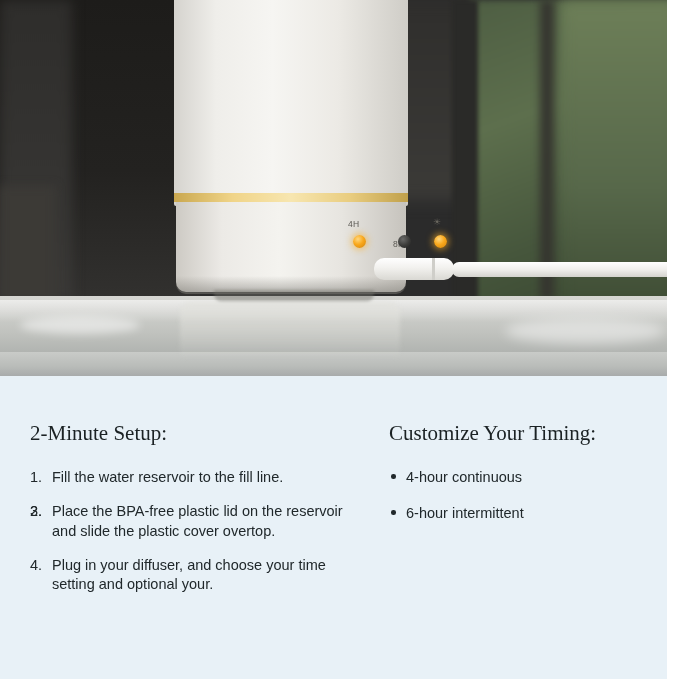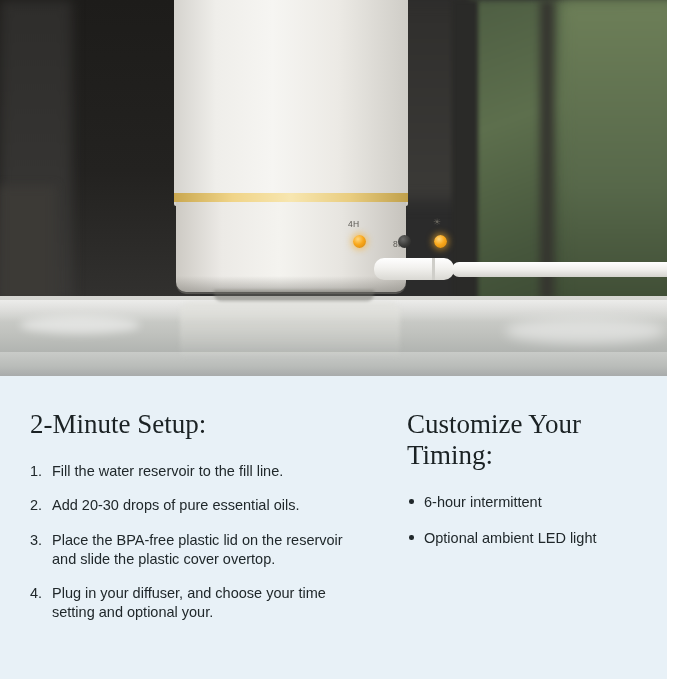--- a/index.html
+++ b/index.html
@@ -220,28 +220,28 @@
     width: 679px; height: 303px;
     background: #e8f1f7;
   }
   .col-left {
     position: absolute;
     left: 30px; top: 33px;
     width: 336px;
   }
   .col-right {
     position: absolute;
-    left: 407px; top: 33px;
+    left: 389px; top: 33px;
     width: 250px;
   }
   .col-title {
     font-family: "Liberation Serif", serif;
-    font-size: 27px;
+    font-size: 21px;
     color: #1b2224;
-    margin: 0 0 22px 0;
+    margin: 12px 0 22px 0;
     font-weight: 400;
   }
   ol.steps {
     margin: 0;
     padding: 0;
     list-style: none;
   }
   ol.steps li {
     position: relative;
     padding-left: 22px;
@@ -322,41 +322,40 @@
   <div id="panel">
     <div class="col-left">
       <h2 class="col-title">2-Minute Setup:</h2>
       <ol class="steps">
         <li>
           <span class="num">1.</span>
           <span>Fill the water reservoir to the fill line.</span>
         </li>
         <li>
           <span class="num">2.</span>
-          <span>Add 20-30 drops of pure essential oils.</span>
         </li>
         <li>
           <span class="num">3.</span>
           <span>Place the BPA-free plastic lid on the reservoir and slide the plastic cover overtop.</span>
         </li>
         <li>
           <span class="num">4.</span>
           <span>Plug in your diffuser, and choose your time setting and optional your.</span>
         </li>
       </ol>
     </div>
 
     <div class="col-right">
       <h2 class="col-title">Customize Your Timing:</h2>
       <ul class="bullets">
         <li>
           <span class="dot"></span>
+          <span>4-hour continuous</span>
+        </li>
+        <li>
+          <span class="dot"></span>
           <span>6-hour intermittent</span>
-        </li>
-        <li>
-          <span class="dot"></span>
-          <span>Optional ambient LED light</span>
         </li>
       </ul>
     </div>
   </div>
 
 </div>
 
 </body></html>

